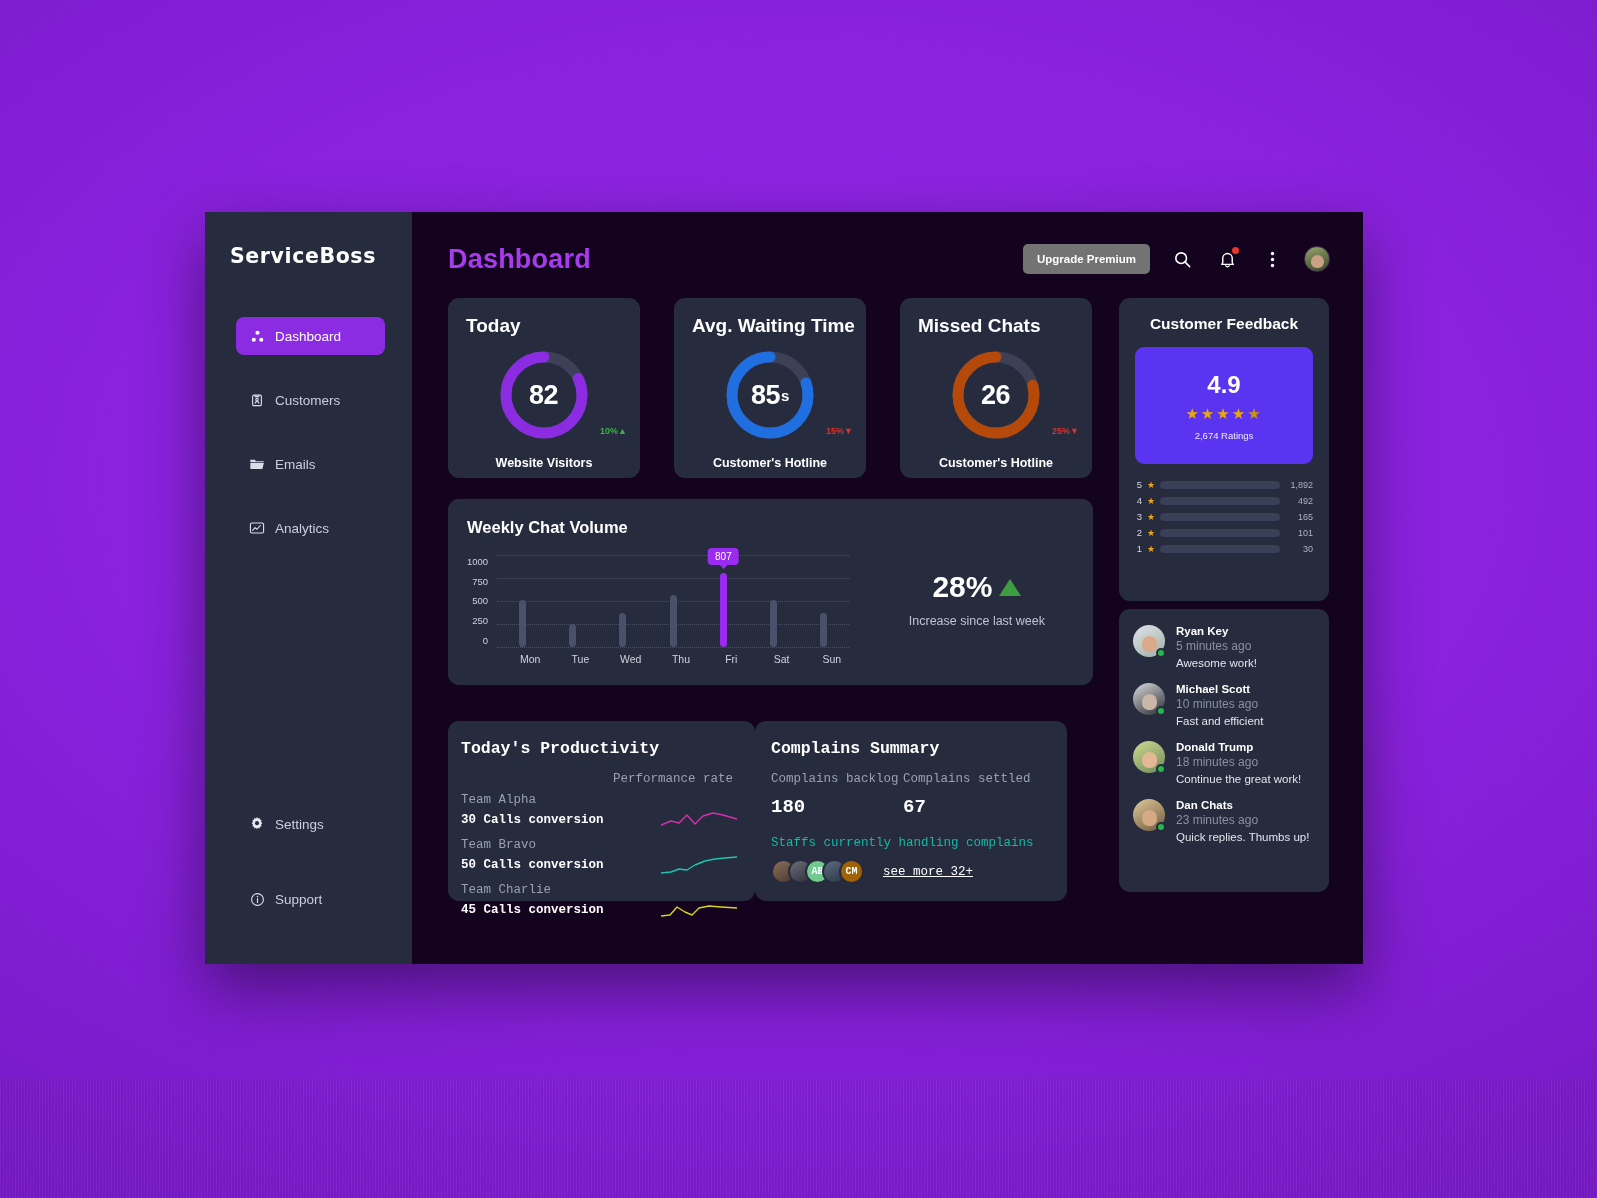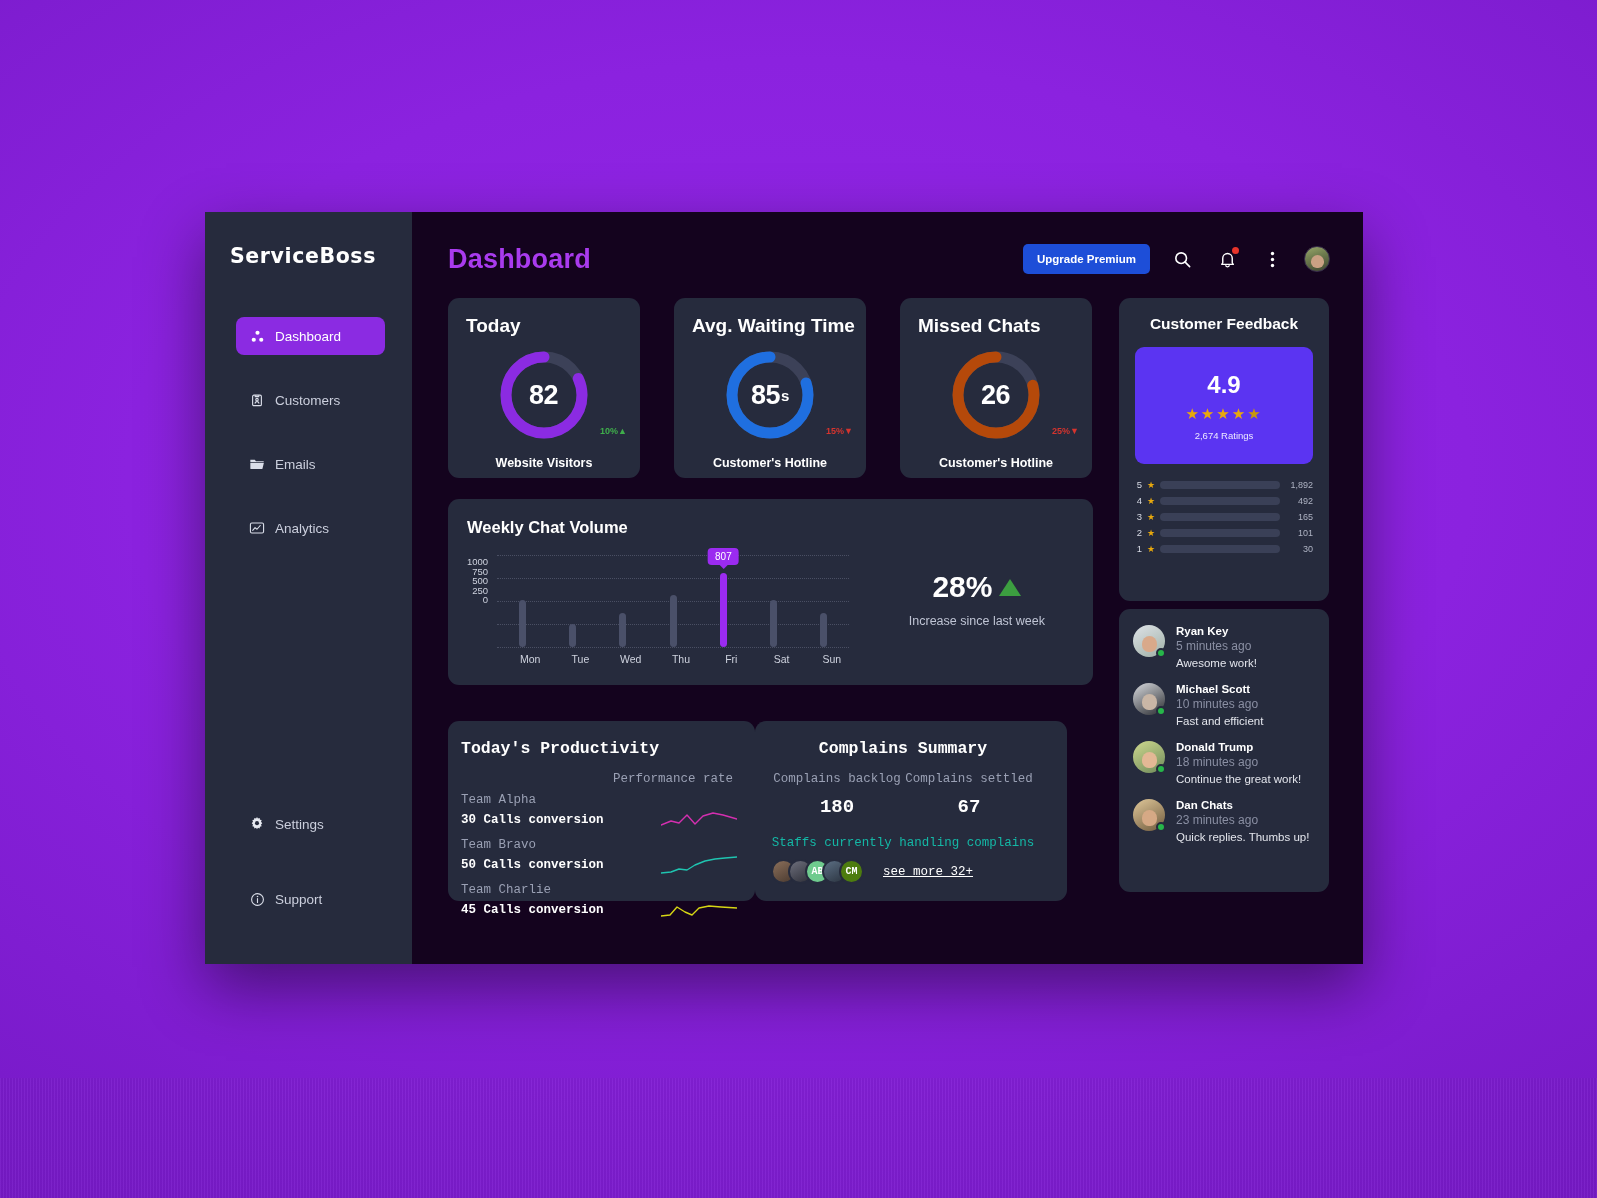--- a/index.html
+++ b/index.html
@@ -83,21 +83,21 @@
     padding-top: 8px;
   }
   .page-title {
     color: #A93BEE;
     font-size: 27px;
     font-weight: 700;
     letter-spacing: .2px;
   }
   .top-actions { margin-left: auto; display: flex; align-items: center; gap: 19px; }
   .btn-premium {
-    background: #1d4ed8;
+    background: #737373;
     color: #fff;
     border: none;
     border-radius: 5px;
     font-size: 11.5px;
     font-weight: 700;
     padding: 9px 14px;
     cursor: pointer;
     font-family: "Liberation Sans", sans-serif;
   }
   .icon-btn {
@@ -167,21 +167,21 @@
   
   .chart-card {
     margin-top: 21px;
     height: 186px;
     padding: 19px 22px 0 19px;
     display: flex;
   }
   .chart-card h3 { font-size: 16.5px; font-weight: 700; color: #fff; }
   .chart-body { display: flex; align-items: flex-end; gap: 0; margin-top: 18px; }
   .y-axis {
-    display: flex; flex-direction: column; 
+    display: flex; flex-direction: column; justify-content: space-between;
     height: 90px; margin-right: 9px; padding-bottom: 2px;
   }
   .y-axis span { font-size: 9.5px; color: #CED2DE; line-height: 1; text-align: right; }
   .plot {
     position: relative; width: 352px; height: 92px;
   }
   .grid-line {
     position: absolute; left: 0; right: 0; height: 0;
     border-top: 1px dotted #4A4F63;
   }
@@ -226,21 +226,21 @@
   .prod-card h3, .comp-card h3 { font-size: 16.5px; font-weight: 700; color: #fff; }
   .prod-head {
     display: flex; justify-content: space-between;
     font-size: 12.5px; color: #9AA0B4; margin-top: 14px; padding-right: 4px;
   }
   .prod-row { display: flex; align-items: center; justify-content: space-between; margin-top: 2px; }
   .prod-row .lbl { font-size: 12.5px; color: #FFFFFF; font-weight: 700; }
   .team-name { font-size: 12.5px; color: #9AA0B4; margin-top: 7px; }
   .spark { width: 76px; height: 22px; }
 
-  .comp-card { width: 312px; height: 180px; padding: 18px 32px 0 16px; text-align: center; }
+  .comp-card { width: 312px; height: 180px; padding: 18px 32px 0 16px; }
   .comp-cols { display: flex; margin-top: 14px; }
   .comp-col { width: 50%; }
   .comp-col .k { font-size: 12.5px; color: #9AA0B4; }
   .comp-col .v { font-size: 19px; font-weight: 700; color: #fff; margin-top: 10px; }
   .comp-staff { font-size: 12.5px; color: #14b8a6; margin-top: 18px; }
   .staff-row { display: flex; align-items: center; margin-top: 9px; }
   .stack { display: flex; }
   .stack .av {
     width: 25px; height: 25px; border-radius: 50%;
     border: 2px solid #262B3D;
@@ -563,21 +563,21 @@
                 <div class="v">67</div>
               </div>
             </div>
             <div class="comp-staff">Staffs currently handling complains</div>
             <div class="staff-row">
               <div class="stack" id="staff-stack">
                   <div class="av" style="background: linear-gradient(150deg, rgb(139, 111, 90), rgb(74, 58, 48));"></div>
                   <div class="av" style="background: linear-gradient(150deg, rgb(109, 111, 124), rgb(46, 47, 56));"></div>
                   <div class="av" style="background: rgb(111, 203, 142);">AB</div>
                   <div class="av" style="background: linear-gradient(150deg, rgb(92, 111, 132), rgb(43, 52, 64));"></div>
-                  <div class="av" style="background: #4d7c0f;">CM</div>
+                  <div class="av" style="background: #a16207;">CM</div>
                 </div>
               <span class="see-more">see more 32+</span>
             </div>
           </div>
 
         </div>
       </div>
 
       <div class="col-right">
 

